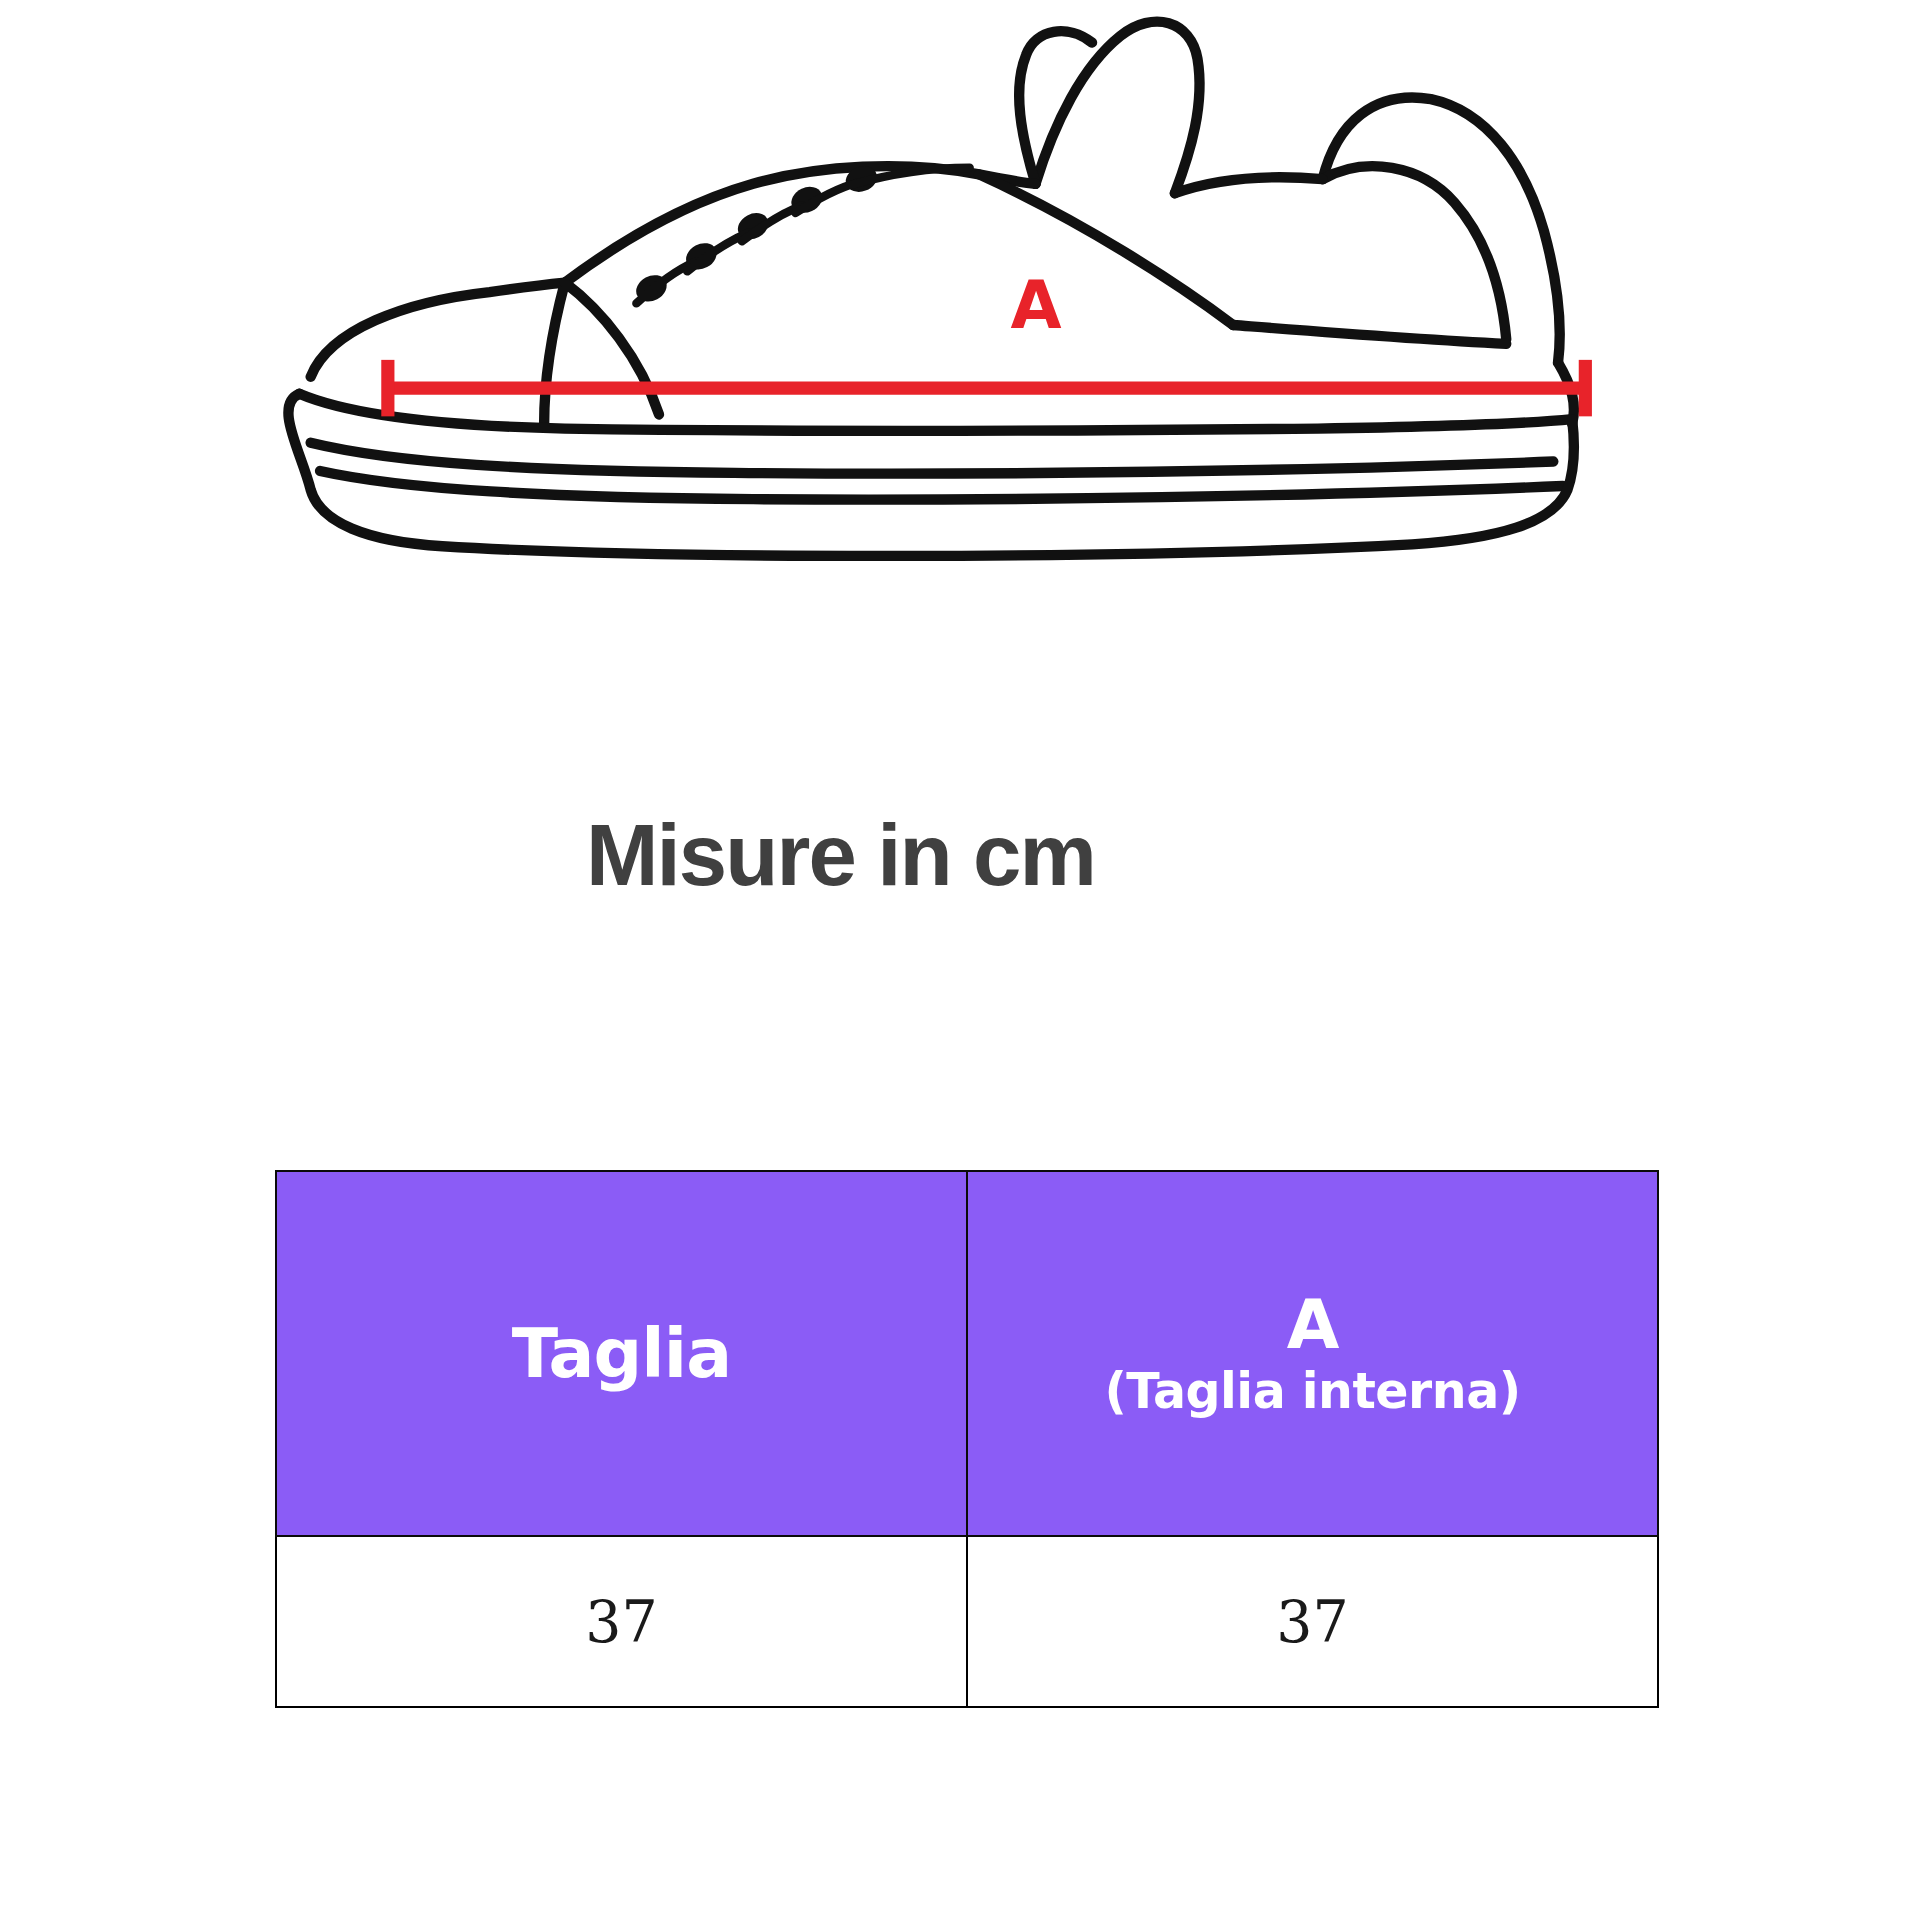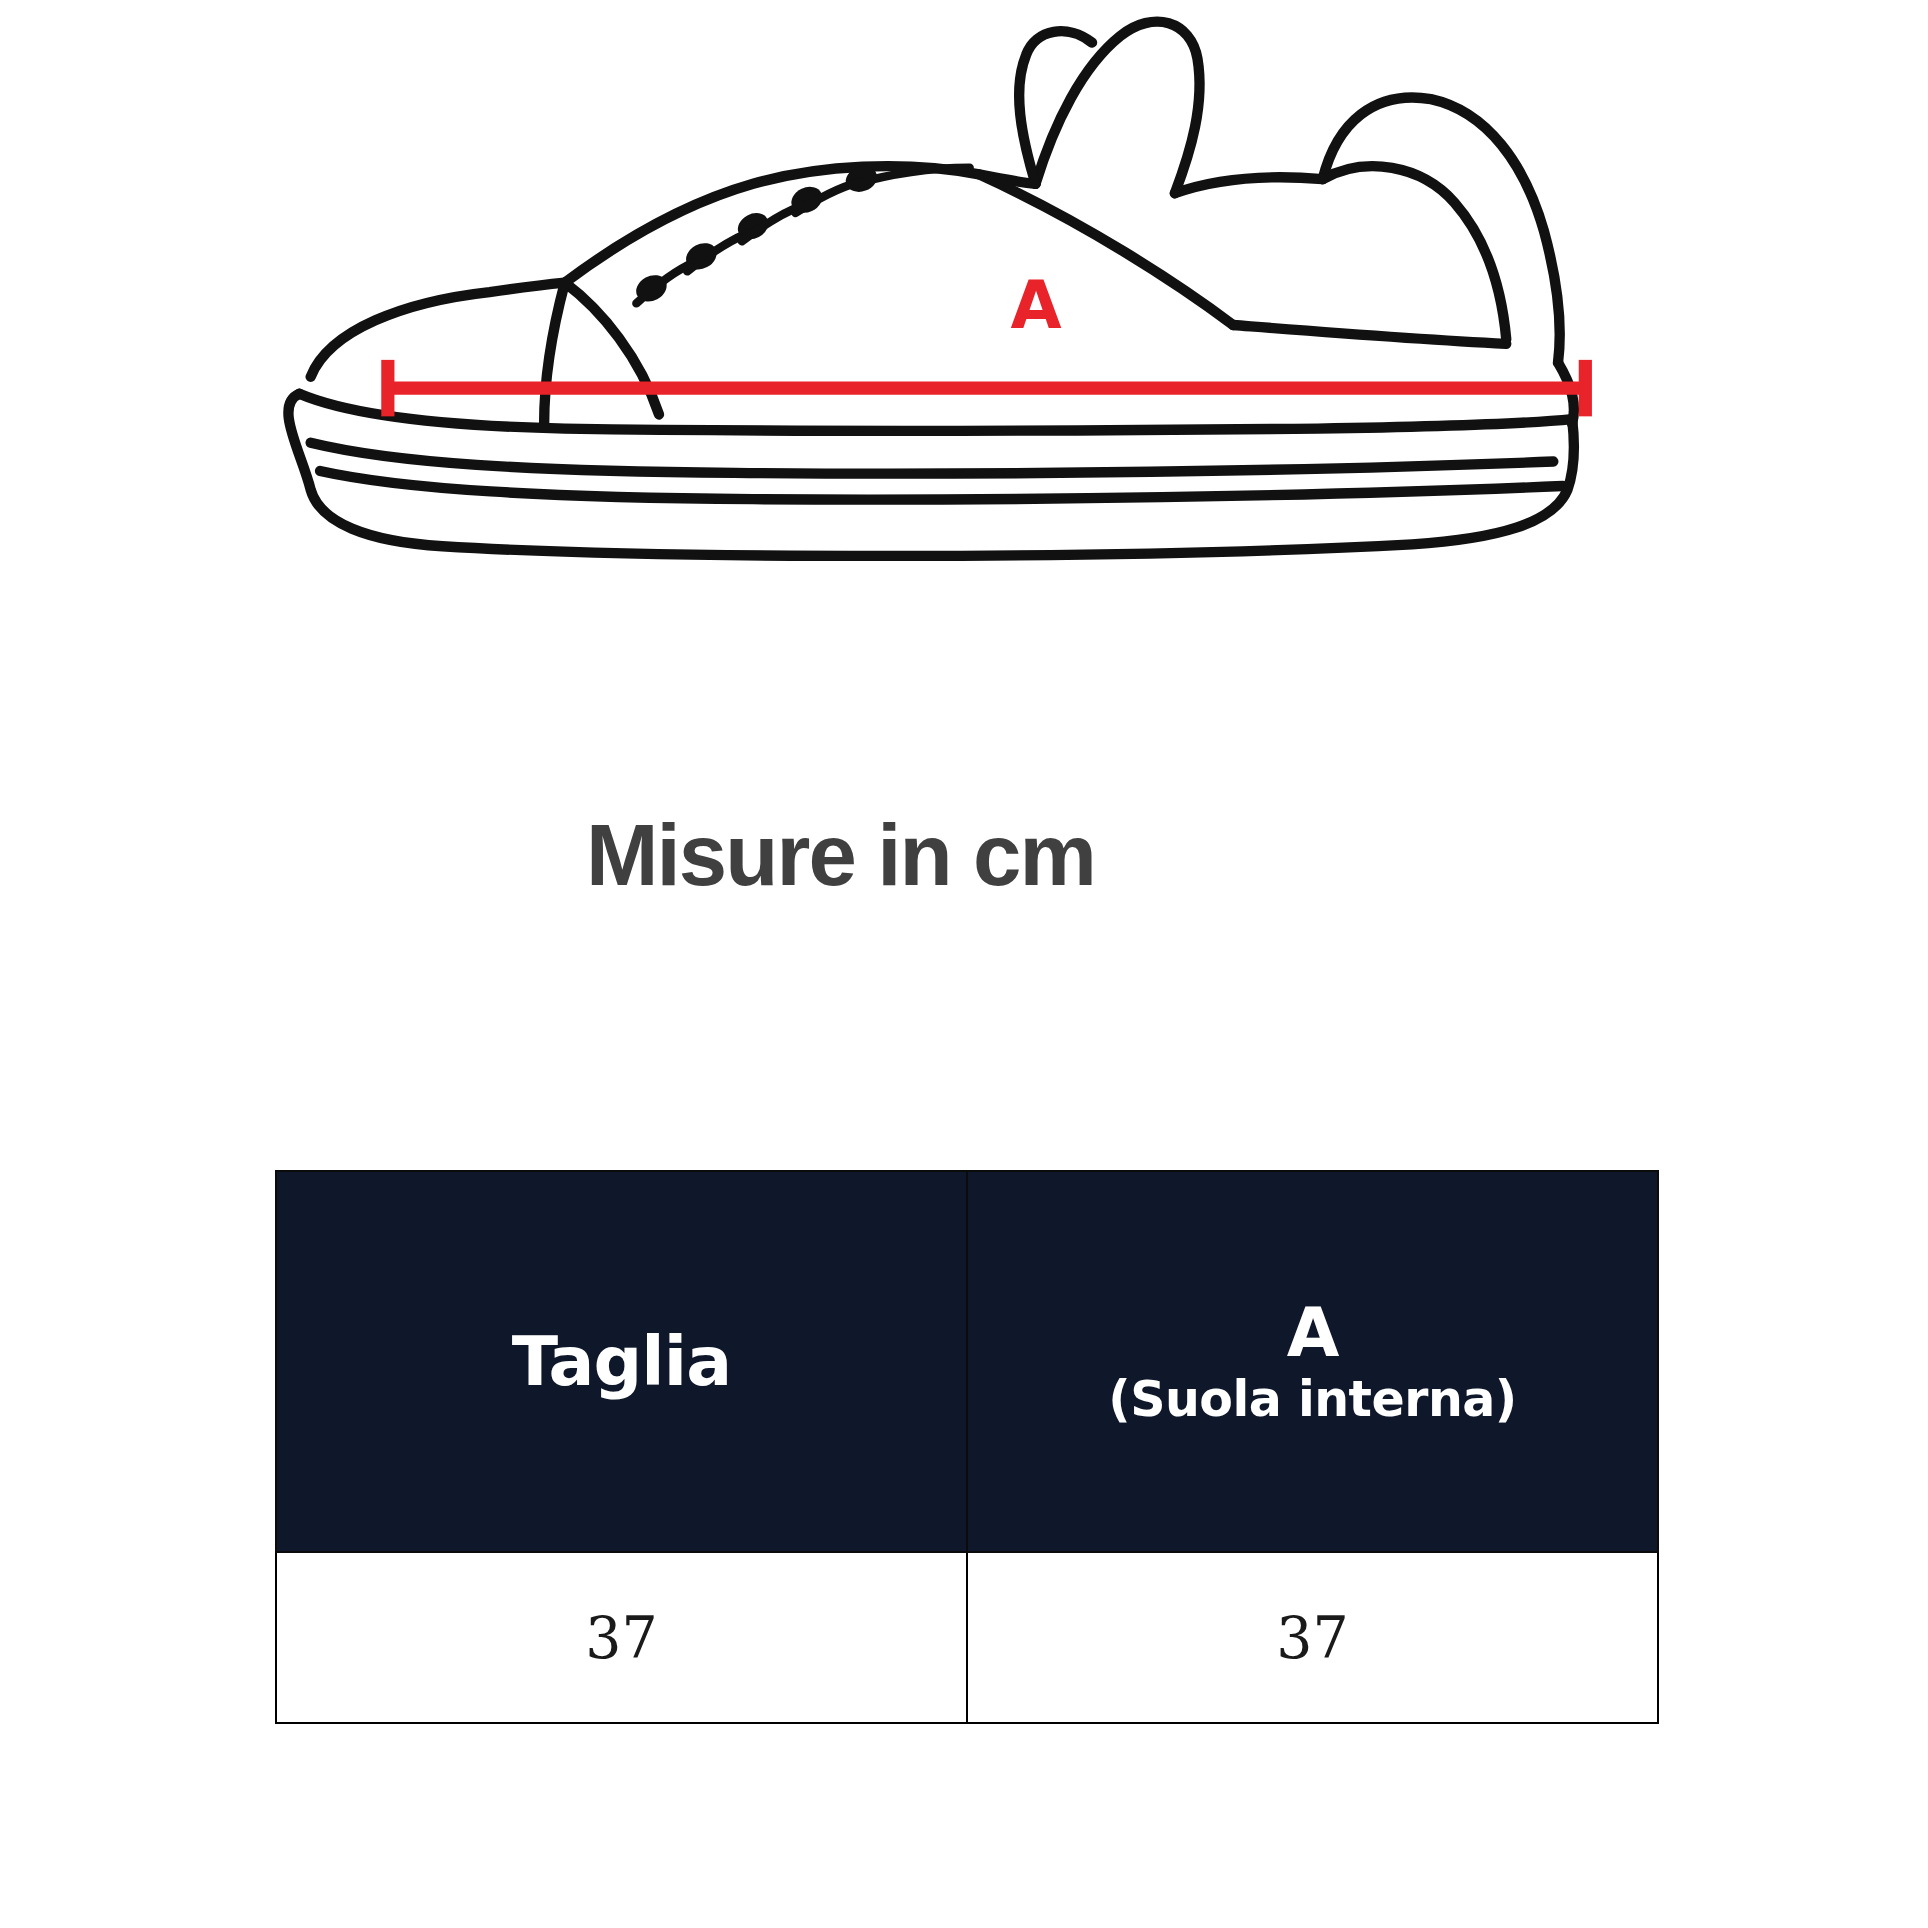--- a/index.html
+++ b/index.html
@@ -76,25 +76,25 @@
     border-collapse: collapse;
     table-layout: fixed;
   }
   table.size-table th,
   table.size-table td {
     border: 2.8px solid #000000;
     text-align: center;
     vertical-align: middle;
   }
   table.size-table thead th {
-    background: #0f172a;
+    background: #8b5cf6;
     color: #ffffff;
     border-color: #0b0b0b;
     height: 363px;
-    padding: 8px;
+    padding: 0;
   }
   .th-inner {
     display: flex;
     flex-direction: column;
     align-items: center;
     justify-content: center;
     gap: 5.6px;
   }
   .th-main {
     font-family: "DejaVu Sans", sans-serif;
@@ -194,21 +194,21 @@
       <thead>
         <tr>
           <th>
             <div class="th-inner">
               <span class="th-main">Taglia</span>
             </div>
           </th>
           <th>
             <div class="th-inner">
               <span class="th-main">A</span>
-              <span class="th-sub">(Suola interna)</span>
+              <span class="th-sub">(Taglia interna)</span>
             </div>
           </th>
         </tr>
       </thead>
       <tbody>
         <tr>
           <td>37</td>
           <td>37</td>
         </tr>
       </tbody>

